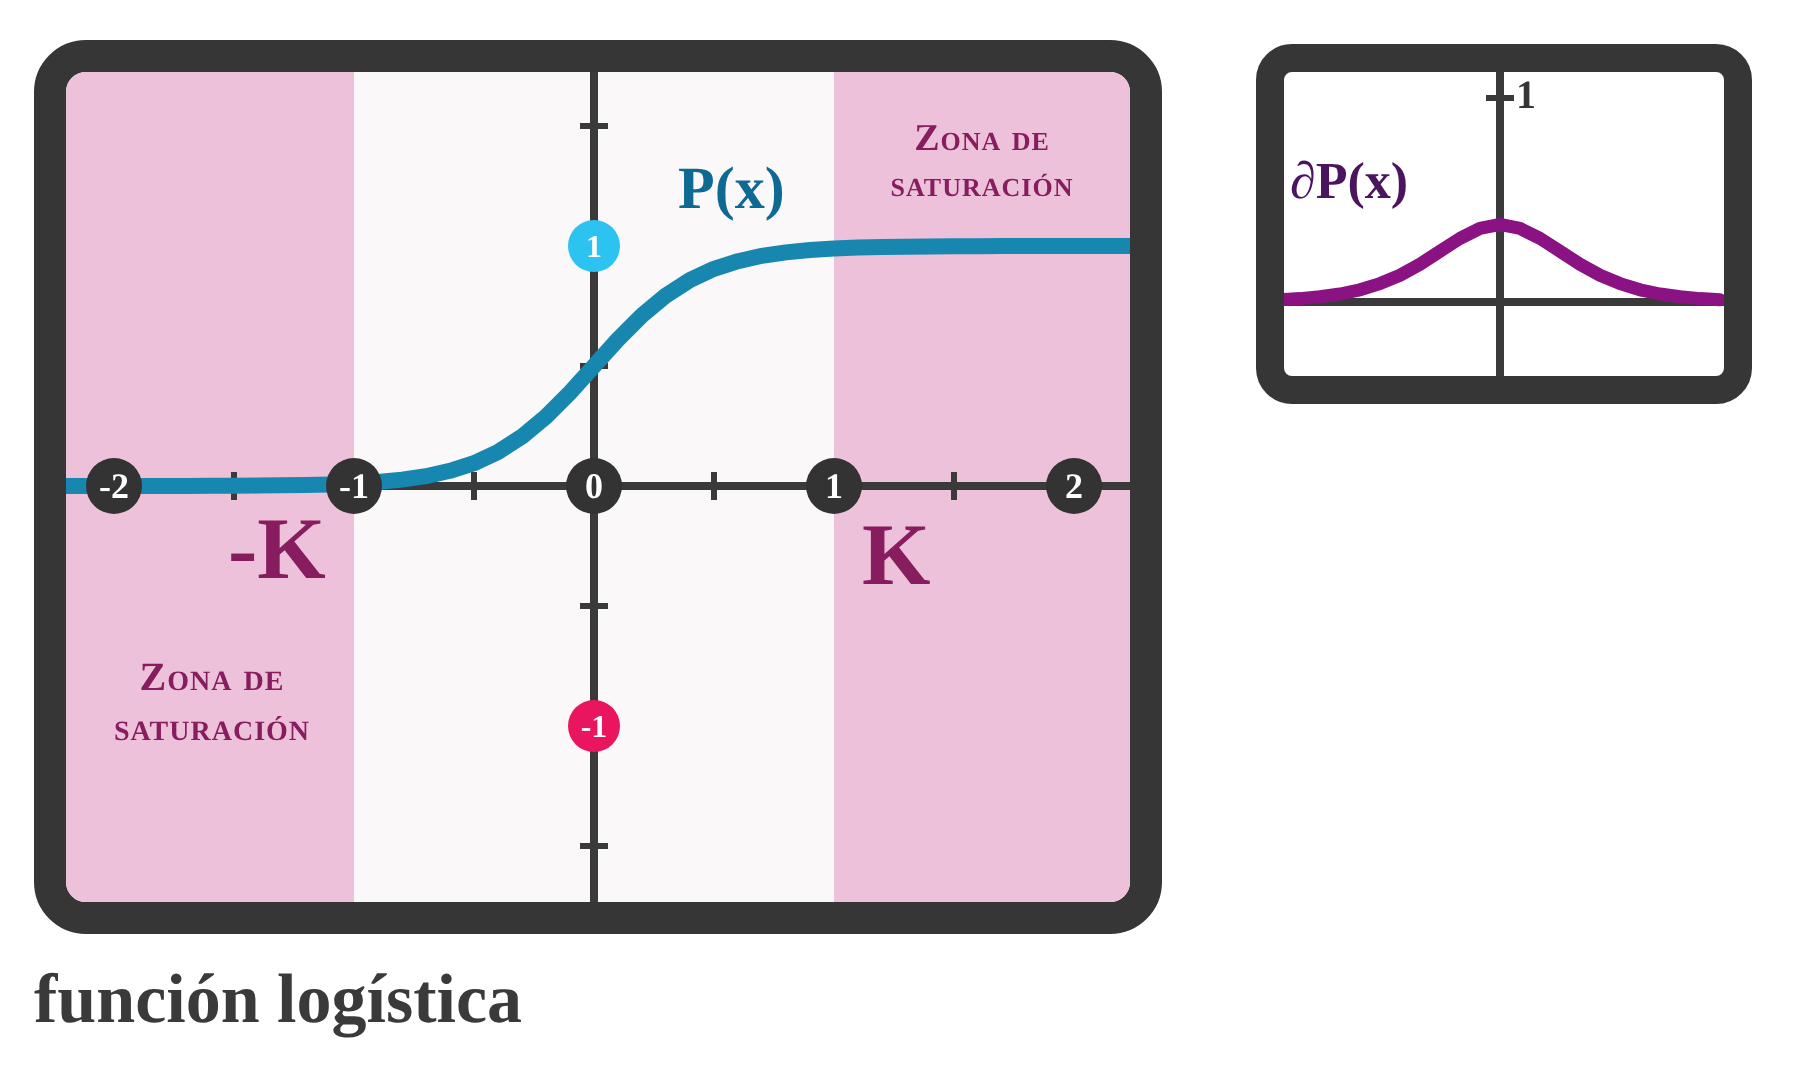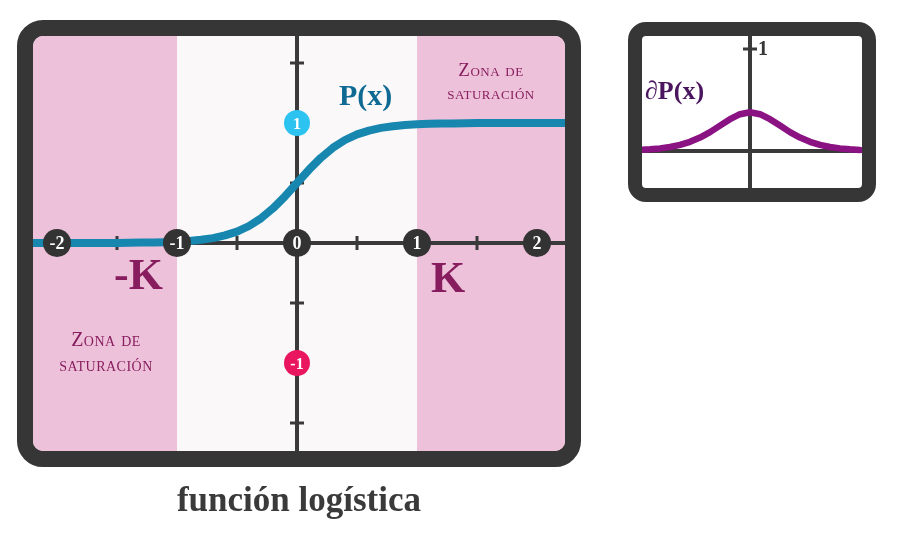--- a/index.html
+++ b/index.html
@@ -8,27 +8,27 @@
     font-family:"Liberation Serif","DejaVu Serif",serif;overflow:hidden;
   }
   .panel{position:absolute;box-sizing:border-box;border:16px solid #363636;border-radius:26px;overflow:hidden;}
   #main-panel{left:17px;top:20px;width:564px;height:447px;background:#faf8f9;}
   #small-panel{left:628px;top:22px;width:248px;height:180px;border-width:14px;border-radius:18px;background:#ffffff;}
   .panel svg{display:block;position:absolute;left:0;top:0;}
   .overlay{position:absolute;white-space:nowrap;line-height:1;}
   #px-label{left:339px;top:80px;font-size:30px;font-weight:bold;color:#0e6a92;}
   #dpx-label{left:645px;top:78px;font-size:26px;font-weight:bold;color:#4a155e;}
   #one-label{left:758px;top:38px;font-size:20px;font-weight:bold;color:#363636;}
-  .zona{font-variant:small-caps;font-weight:normal;color:#871d5e;text-align:center;letter-spacing:0.5px;}
+  .zona{font-variant:small-caps;font-weight:bold;color:#871d5e;text-align:center;letter-spacing:0.5px;}
   #zona-right{left:420px;top:58px;width:142px;font-size:19px;line-height:23px;}
   #zona-left{left:33px;top:327px;width:146px;font-size:20px;line-height:25px;}
   .klabel{font-size:44px;font-weight:bold;color:#871d5e;}
   #neg-k{left:114px;top:253px;}
   #k-label{left:431px;top:256px;}
-  #caption{left:17px;top:482px;width:564px;text-align:center;font-size:35px;font-weight:bold;color:#3a3a3a;}
+  #caption{left:17px;top:482px;width:564px;font-size:35px;font-weight:bold;color:#3a3a3a;}
   .mlabel{font-family:"Liberation Serif","DejaVu Serif",serif;font-weight:bold;font-size:18px;fill:#ffffff;text-anchor:middle;}
   .mlabel.small{font-size:16px;}
 </style>
 </head>
 <body>
 
 <div id="main-panel" class="panel">
   <svg id="main-chart" width="532" height="415">
       <rect x="0" y="0" width="144.00108271490765" height="415" fill="#eec1da"></rect>
       <rect x="384.0028872397537" y="0" width="147.9971127602463" height="415" fill="#eec1da"></rect>

